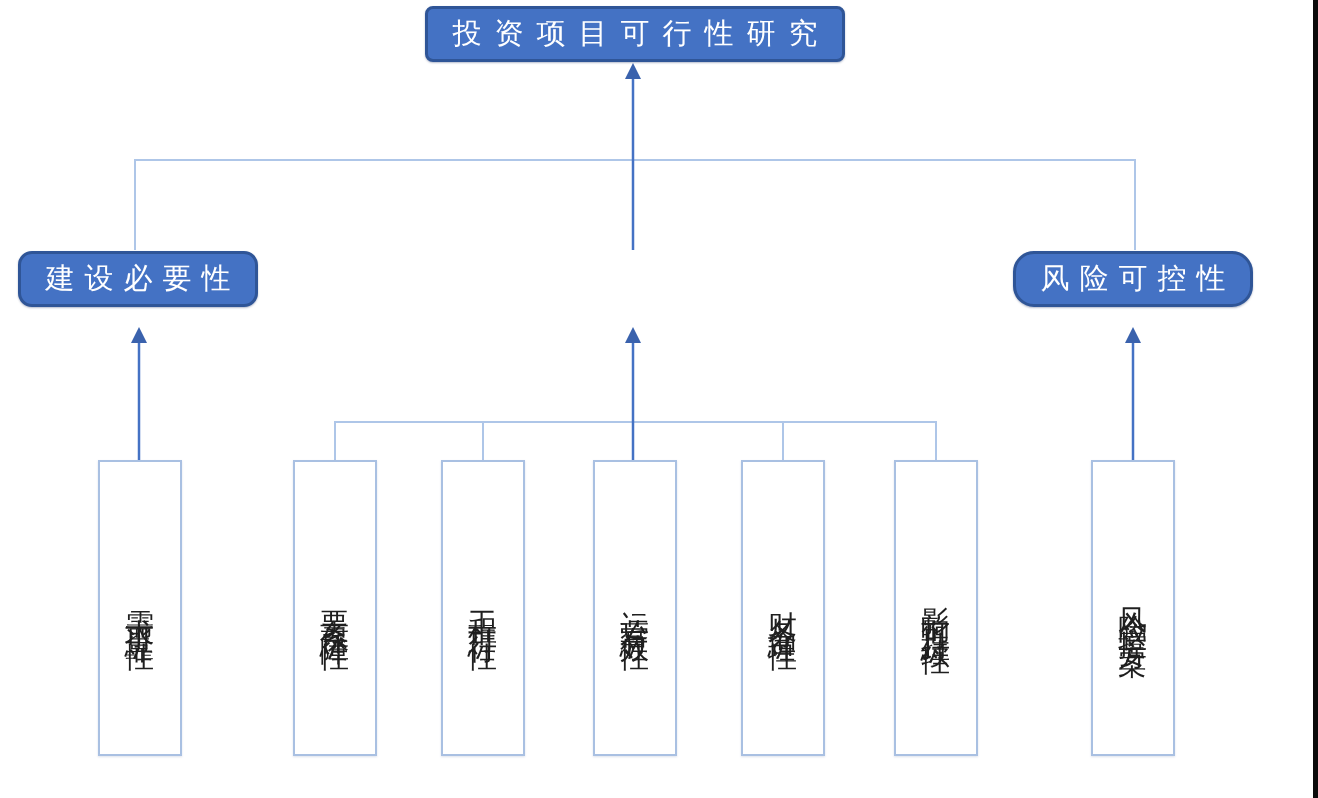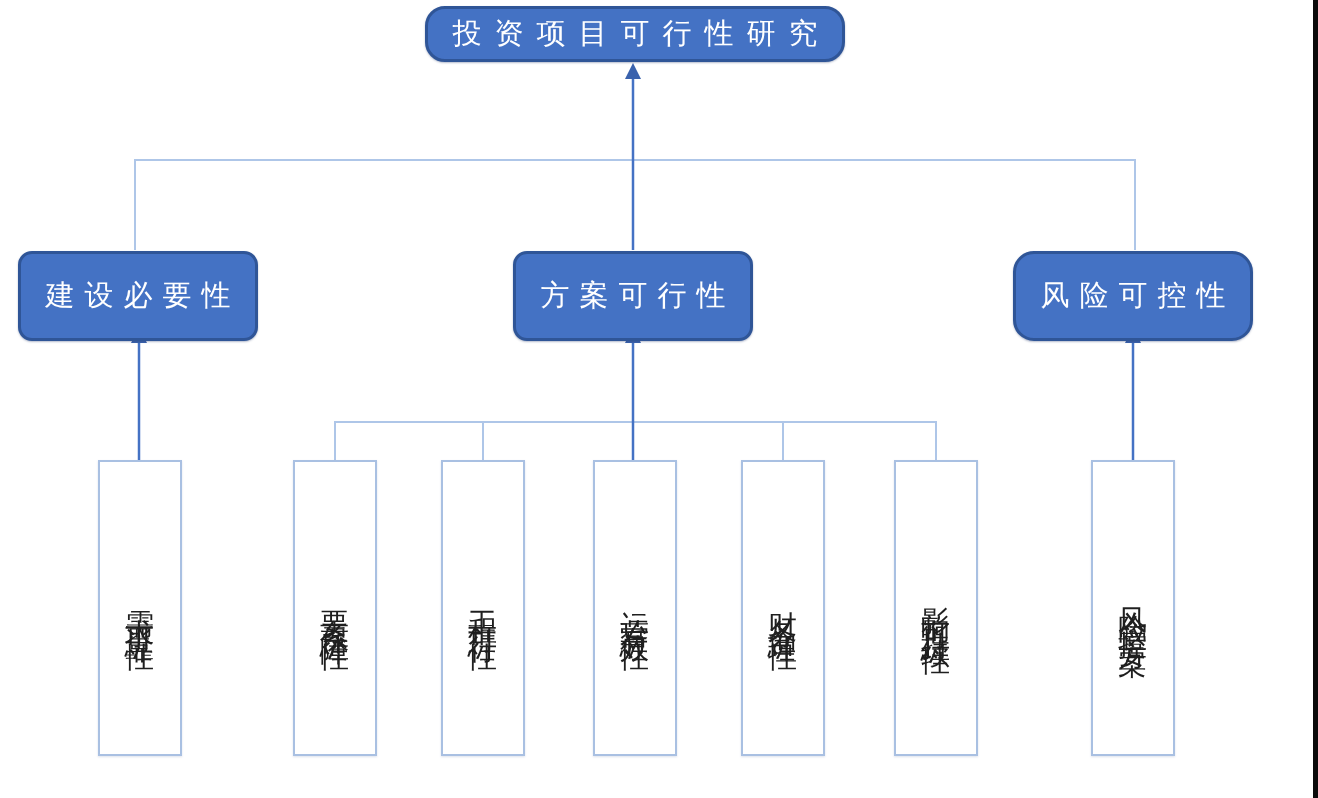--- a/index.html
+++ b/index.html
@@ -18,38 +18,38 @@
   #connectors {
     position: absolute;
     left: 0; top: 0;
     width: 1318px;
     height: 798px;
   }
   .node-blue {
     position: absolute;
     background: #4472c4;
     border: 3px solid #2f5597;
-    border-radius: 20px;
+    border-radius: 8px;
     color: #ffffff;
     display: flex;
     align-items: center;
     justify-content: center;
     box-sizing: border-box;
     font-size: 29px;
     box-shadow: 0 1px 2px rgba(40,60,110,0.35);
   }
   .node-root {
     left: 425px; top: 6px;
     width: 420px; height: 56px;
     letter-spacing: 13px;
     text-indent: 13px;
   }
   .node-l2 {
     top: 251px;
-    width: 240px; height: 90px;
+    width: 240px; height: 56px;
     letter-spacing: 10px;
     text-indent: 10px;
     border-radius: 14px;
   }
   .node-leaf {
     position: absolute;
     top: 460px;
     width: 84px; height: 296px;
     background: #ffffff;
     border: 2px solid #a9c0e2;
@@ -93,21 +93,20 @@
     <line x1="633" y1="460" x2="633" y2="338" stroke="#4472c4" stroke-width="2.5"></line>
     <polygon points="633,327 625,343 641,343" fill="#3a62ad"></polygon>
 
     <line x1="1133" y1="460" x2="1133" y2="338" stroke="#4472c4" stroke-width="2.5"></line>
     <polygon points="1133,327 1125,343 1141,343" fill="#3a62ad"></polygon>
   </svg>
 
   <div class="node-blue node-root">投资项目可行性研究</div>
 
   <div class="node-blue node-l2" style="left:18px;">建设必要性</div>
-  <div class="node-blue node-l2" style="left:513px;">方案可行性</div>
   <div class="node-blue node-l2" style="left:1013px;border-radius:21px;">风险可控性</div>
 
   <div class="node-leaf" style="left:98px;">需求可靠性</div>
   <div class="node-leaf" style="left:293px;">要素保障性</div>
   <div class="node-leaf" style="left:441px;">工程可行性</div>
   <div class="node-leaf" style="left:593px;">运营有效性</div>
   <div class="node-leaf" style="left:741px;">财务合理性</div>
   <div class="node-leaf" style="left:894px;">影响可持续性</div>
   <div class="node-leaf" style="left:1091px;">风险管控方案</div>
 

